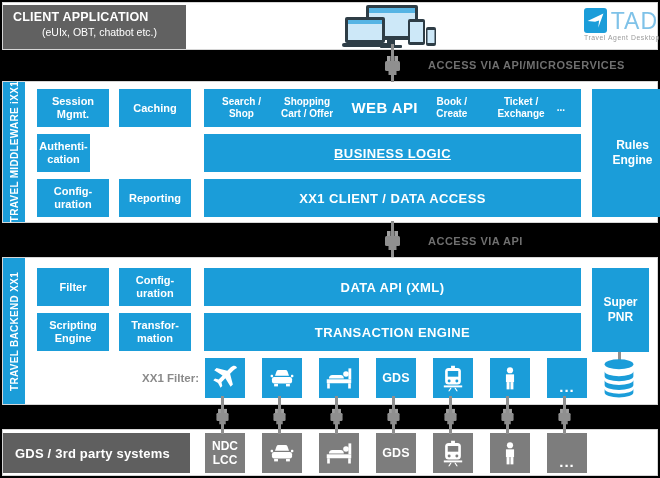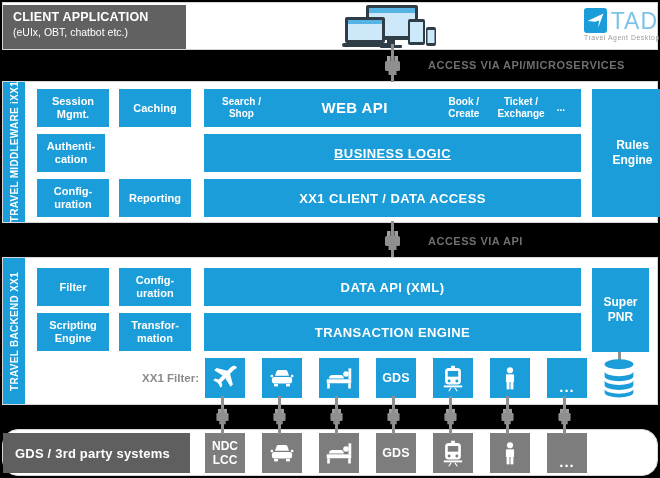--- a/index.html
+++ b/index.html
@@ -1,46 +1,46 @@
 <!DOCTYPE html>
 <html><head>
 <meta charset="utf-8">
 <style>
   html,body{margin:0;padding:0;background:#000;}
   .stage{position:relative;width:660px;height:478px;background:#000;font-family:"Liberation Sans",sans-serif;overflow:hidden;}
   .card{position:absolute;left:2px;width:656px;background:#fff;border:1px solid #d6d6d6;box-sizing:border-box;}
   #card-client{top:2px;height:48px;}
   #card-middleware{top:81px;height:142px;}
   #card-backend{top:257px;height:148px;}
-  #card-bottom{top:429px;height:47px;border-radius:16px;}
+  #card-bottom{top:429px;height:47px;}
   .pre{white-space:pre-line;}
   
   .client-box{position:absolute;left:0;top:2px;width:183px;height:44px;background:#616161;color:#fff;padding:5px 0 0 10px;box-sizing:border-box;}
   .client-box .t1{font-size:12.5px;font-weight:700;letter-spacing:.2px;}
-  .client-box .t2{font-size:10.5px;margin-top:2px;}
+  .client-box .t2{font-size:10.5px;margin-top:2px;text-align:center;}
   .devices{position:absolute;left:339px;top:1px;width:94px;height:45px;}
   .logo{position:absolute;left:581px;top:5px;width:74px;}
   .logo-row{display:flex;align-items:center;gap:4px;justify-content:flex-end;}
   .logo-sq{width:25px;height:25px;background:#1b9dd9;border-radius:3px;display:flex;align-items:center;justify-content:center;}
   .logo-txt{font-size:23px;font-weight:400;color:#7fc2e8;letter-spacing:1px;line-height:24px;}
   .logo-sub{font-size:6.8px;color:#9a9a9a;letter-spacing:.55px;margin-top:1px;white-space:nowrap;}
   
   .band-text{position:absolute;color:#6f6f6f;font-size:11px;font-weight:700;letter-spacing:.5px;z-index:6;}
   .vline{position:absolute;width:3px;background:#8f8f8f;z-index:4;}
   .plug{position:absolute;z-index:5;}
   
   .vstrip{position:absolute;left:0;top:0;width:22px;height:100%;background:#1b9dd9;display:flex;align-items:center;justify-content:center;}
   .vlabel{writing-mode:vertical-rl;transform:rotate(180deg);color:#fff;font-size:10px;font-weight:700;letter-spacing:.3px;white-space:nowrap;}
   .b{position:absolute;background:#1b9dd9;color:#fff;display:flex;align-items:center;justify-content:center;text-align:center;font-weight:700;font-size:11px;line-height:13px;box-sizing:border-box;}
   .big{font-size:13px;letter-spacing:.4px;}
   .webapi{justify-content:flex-start;padding:0 10px;font-weight:600;font-size:10px;line-height:12.5px;}
   .webapi .wt{font-size:15px;font-weight:700;letter-spacing:.4px;margin:0 auto;}
   .webapi .i1{margin-left:8px;}
   .webapi .i2{margin-left:20px;}
-  .webapi .i4{margin-left:18px;}
+  .webapi .i4{margin-left:30px;}
   .webapi .i5{margin-left:12px;margin-right:6px;font-weight:700;}
   .adapter-label{position:absolute;color:#8a8a8a;font-size:11.5px;font-weight:600;display:flex;align-items:center;justify-content:flex-end;}
   .sq{position:absolute;width:40px;height:40px;background:#1b9dd9;color:#fff;display:flex;align-items:center;justify-content:center;text-align:center;font-weight:700;}
   .sq.gray{background:#7d7d7d;}
   .sq .gds{font-size:12.5px;letter-spacing:.2px;}
   .sq .ndc{font-size:12px;line-height:14px;font-weight:600;}
   .sq .dots{font-size:15px;letter-spacing:1px;align-self:flex-end;padding-bottom:3px;}
   .dark-box{position:absolute;left:0;top:3px;width:187px;height:40px;background:#5f5f5f;color:#fff;display:flex;align-items:center;padding-left:12px;box-sizing:border-box;font-size:13px;font-weight:700;letter-spacing:.2px;}
 </style>
 </head>
@@ -95,29 +95,31 @@
   </svg>
   <div class="band-text" style="left:428px;top:59px;">ACCESS VIA API/MICROSERVICES</div>
 
   <div class="card" id="card-middleware">
     <div class="vstrip">
       <div class="vlabel">TRAVEL MIDDLEWARE iXX1</div>
     </div>
     <div class="b" style="left:116px;top:7px;width:72px;height:38px;">Caching</div>
     <div class="b pre" style="left:34px;top:7px;width:72px;height:38px;">Session
 Mgmt.</div>
-    <div class="b pre" style="left:34px;top:52px;width:68px;height:38px;">Authenti-
+    <div class="b pre" style="left:34px;top:52px;width:53px;height:38px;">Authenti-
 cation</div>
     <div class="b pre" style="left:34px;top:97px;width:72px;height:38px;">Config-
 uration</div>
     <div class="b" style="left:116px;top:97px;width:72px;height:38px;">Reporting</div>
 
     <div class="b webapi" style="left:201px;top:7px;width:377px;height:38px;">
       <span class="pre i1">Search /
 Shop</span>
+      <span class="pre i2">Shopping
+Cart / Offer</span>
       <span class="wt">WEB API</span>
       <span class="pre">Book /
 Create</span>
       <span class="pre i4">Ticket /
 Exchange</span>
       <span class="i5">...</span>
     </div>
     <div class="b big" style="left:201px;top:52px;width:377px;height:38px;text-decoration:underline;">BUSINESS LOGIC</div>
     <div class="b big" style="left:201px;top:97px;width:377px;height:38px;">XX1 CLIENT / DATA ACCESS</div>
     <div class="b pre" style="left:589px;top:7px;width:81px;height:128px;font-size:12px;line-height:15px;">Rules

